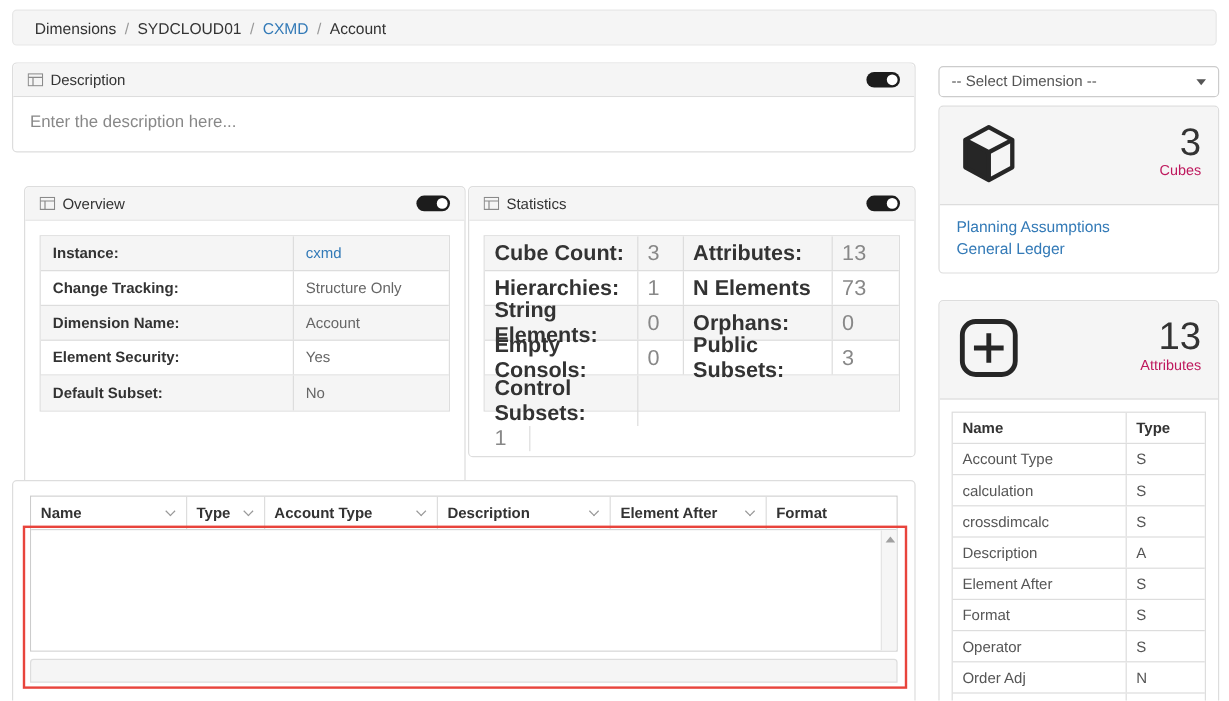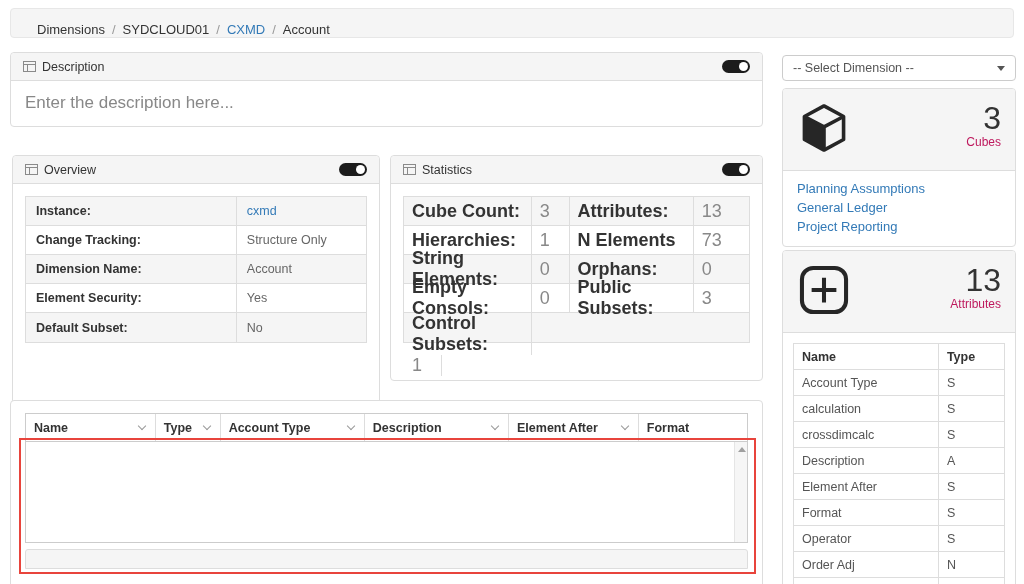--- a/index.html
+++ b/index.html
@@ -6,21 +6,21 @@
   html,body { background:#fff; }
   #app {
     position:relative; width:1024px; height:584px; overflow:hidden;
     background:#fff; font-family:"Liberation Sans", sans-serif;
     font-size:13px; color:#333;
   }
   
   .breadcrumb {
     position:absolute; left:10px; top:8px; width:1004px; height:30px;
     background:#f5f5f5; border:1px solid #e7e7e7; border-radius:4px;
-    display:flex; align-items:flex-end; padding:0 26px;
+    display:flex; align-items:center; padding:0 18px;
   }
   .bc-item { color:#333; }
   .bc-link { color:#337ab7; cursor:pointer; }
   .bc-sep { color:#999; margin:0 7px; }
   
   .panel {
     position:absolute; background:#fff; border:1px solid #ddd; border-radius:4px;
   }
   .panel-hd {
     height:28px; background:#f5f5f5; border-bottom:1px solid #ddd;
@@ -30,22 +30,22 @@
   .mini-icon { flex:0 0 auto; display:inline-flex; }
   .toggle {
     margin-left:auto; width:28px; height:13px; border-radius:8px;
     background:#1c1c1c; position:relative; cursor:pointer;
   }
   .toggle::after {
     content:''; position:absolute; right:2px; top:2px; width:9px; height:9px;
     border-radius:50%; background:#fff;
   }
   .p-desc { left:10px; top:52px; width:753px; height:75px; }
-  .desc-body { padding:12px 14px; color:#888; font-size:17px; cursor:text; }
-  .p-over { left:12px; top:155px; width:368px; height:250px; }
+  .desc-body { padding:12px 14px; color:#888; font-size:14px; cursor:text; }
+  .p-over { left:20px; top:155px; width:368px; height:250px; }
   .p-stat { left:390px; top:155px; width:373px; height:226px; }
   .p-elem { left:10px; top:400px; width:753px; height:200px; }
   
   .kv-table { margin:12px; border:1px solid #ddd; font-size:12.5px; }
   .kv-row { display:flex; height:29px; border-bottom:1px solid #ddd; }
   .kv-row:last-child { border-bottom:none; }
   .kv-row:nth-child(odd) { background:#f5f5f5; }
   .kv-label {
     width:62%; padding:0 10px; font-weight:bold; color:#333;
     border-right:1px solid #ddd; display:flex; align-items:center;
@@ -296,21 +296,20 @@
         </svg>
       </span>
       <span class="card-right">
         <div class="count">3</div>
         <div class="count-label">Cubes</div>
       </span>
     </div>
     <div class="card-links">
       <span class="cube-link">Planning Assumptions</span>
       <span class="cube-link">General Ledger</span>
-      <span class="cube-link">Project Reporting</span>
     </div>
   </div>
 
   <div class="card card-attrs">
     <div class="card-hd">
       <span>
         <svg width="54" height="54" viewBox="0 0 24 24">
           <rect x="2.2" y="2.2" width="19.6" height="19.6" rx="5" fill="none" stroke="#262626" stroke-width="1.8"></rect>
           <path d="M12 6.5 V17.5 M6.5 12 H17.5" fill="none" stroke="#262626" stroke-width="1.8"></path>
         </svg>

